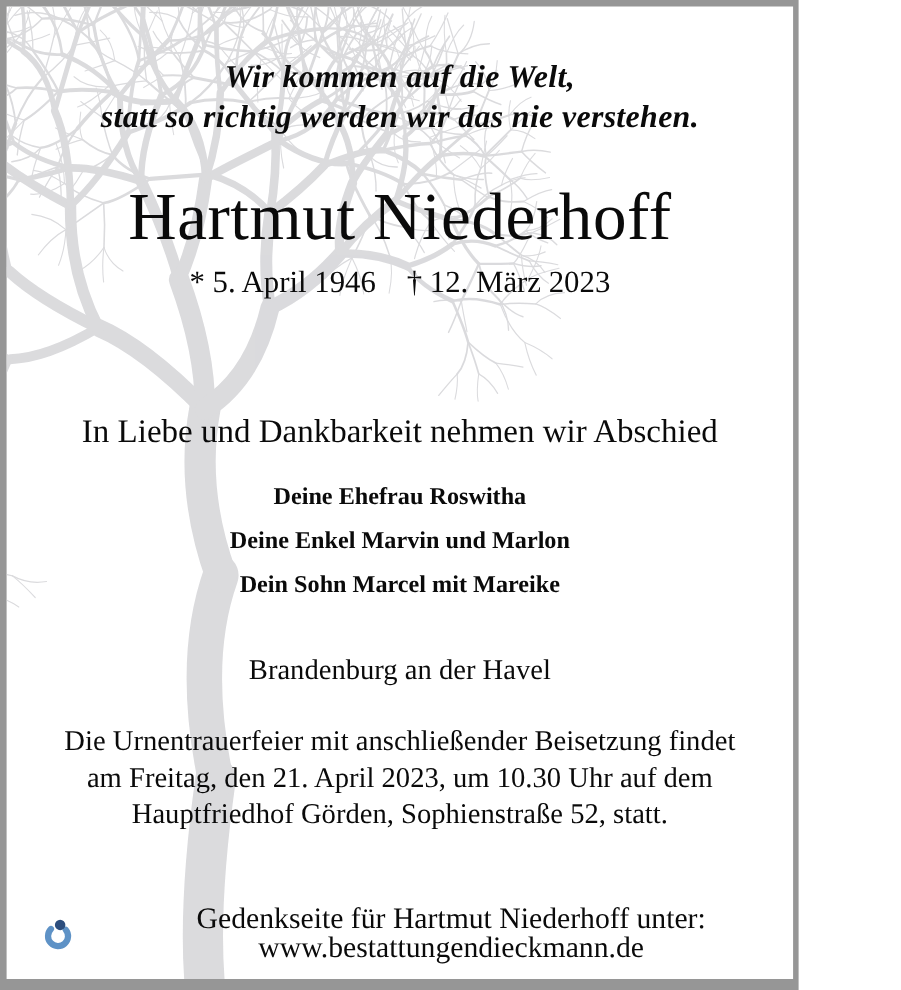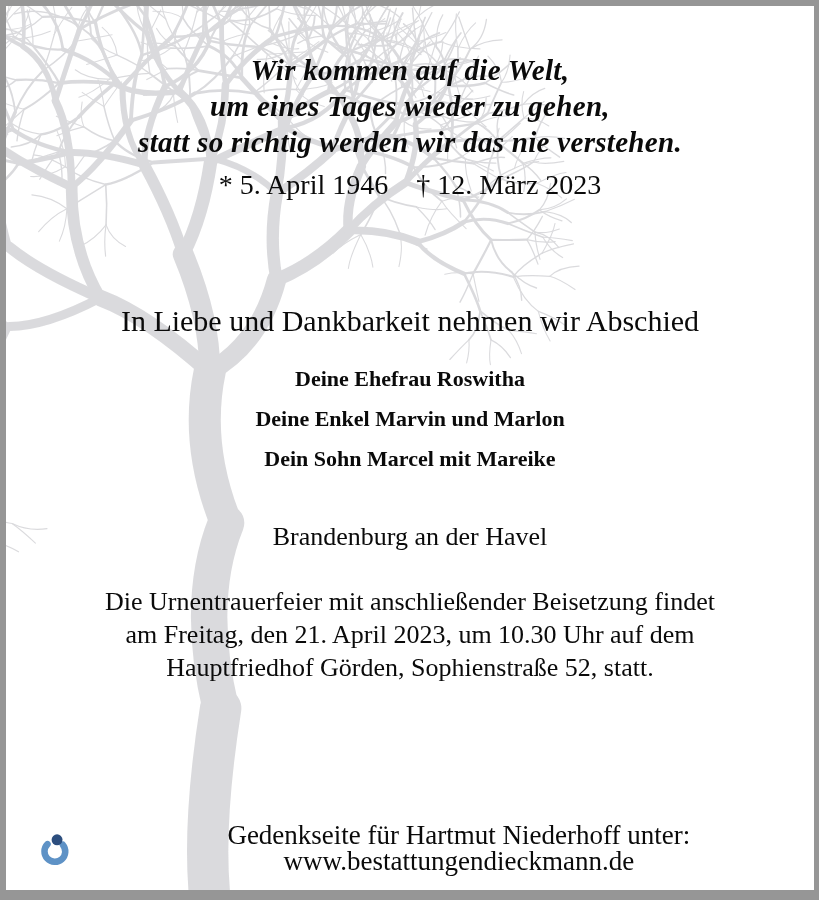--- a/index.html
+++ b/index.html
@@ -1,18 +1,18 @@
 <!DOCTYPE html>
 <html><head>
 <meta charset="utf-8">
 <style>
   html, body { margin: 0; padding: 0; background: #ffffff; }
   .page {
     position: relative;
-    width: 819px;
+    width: 726px;
     height: 900px;
     box-sizing: border-box;
     background: #ffffff;
     border-style: solid;
     border-color: #969696;
     border-width: 6px 5px 10px 6px;
     overflow: hidden;
     font-family: "Liberation Serif", "DejaVu Serif", serif;
     color: #0a0a0a;
   }
@@ -1313,24 +1313,24 @@
         <path d="M480.6 310.5 Q478.7 330.6 469.2 340.0" stroke-width="1.81"></path>
         <path d="M469.2 340.0 Q470.2 350.3 466.9 363.4" stroke-width="1.10"></path>
         <path d="M469.2 340.0 Q462.4 346.4 449.9 359.9" stroke-width="1.17"></path>
       </svg>
   </div>
 
   <div class="content">
 
     <div class="epigraph">
       <div>Wir kommen auf die Welt,</div>
-      <div>um eines Tages wieder zu gehen,</div>
       <div>statt so richtig werden wir das nie verstehen.</div>
     </div>
 
+    <h1 class="name">Hartmut Niederhoff</h1>
 
     <div class="dates">
       <span>* 5. April 1946</span>
       <span>† 12. März 2023</span>
     </div>
 
     <div class="farewell">In Liebe und Dankbarkeit nehmen wir Abschied</div>
 
     <div class="mourners">
       <div>Deine Ehefrau Roswitha</div>

